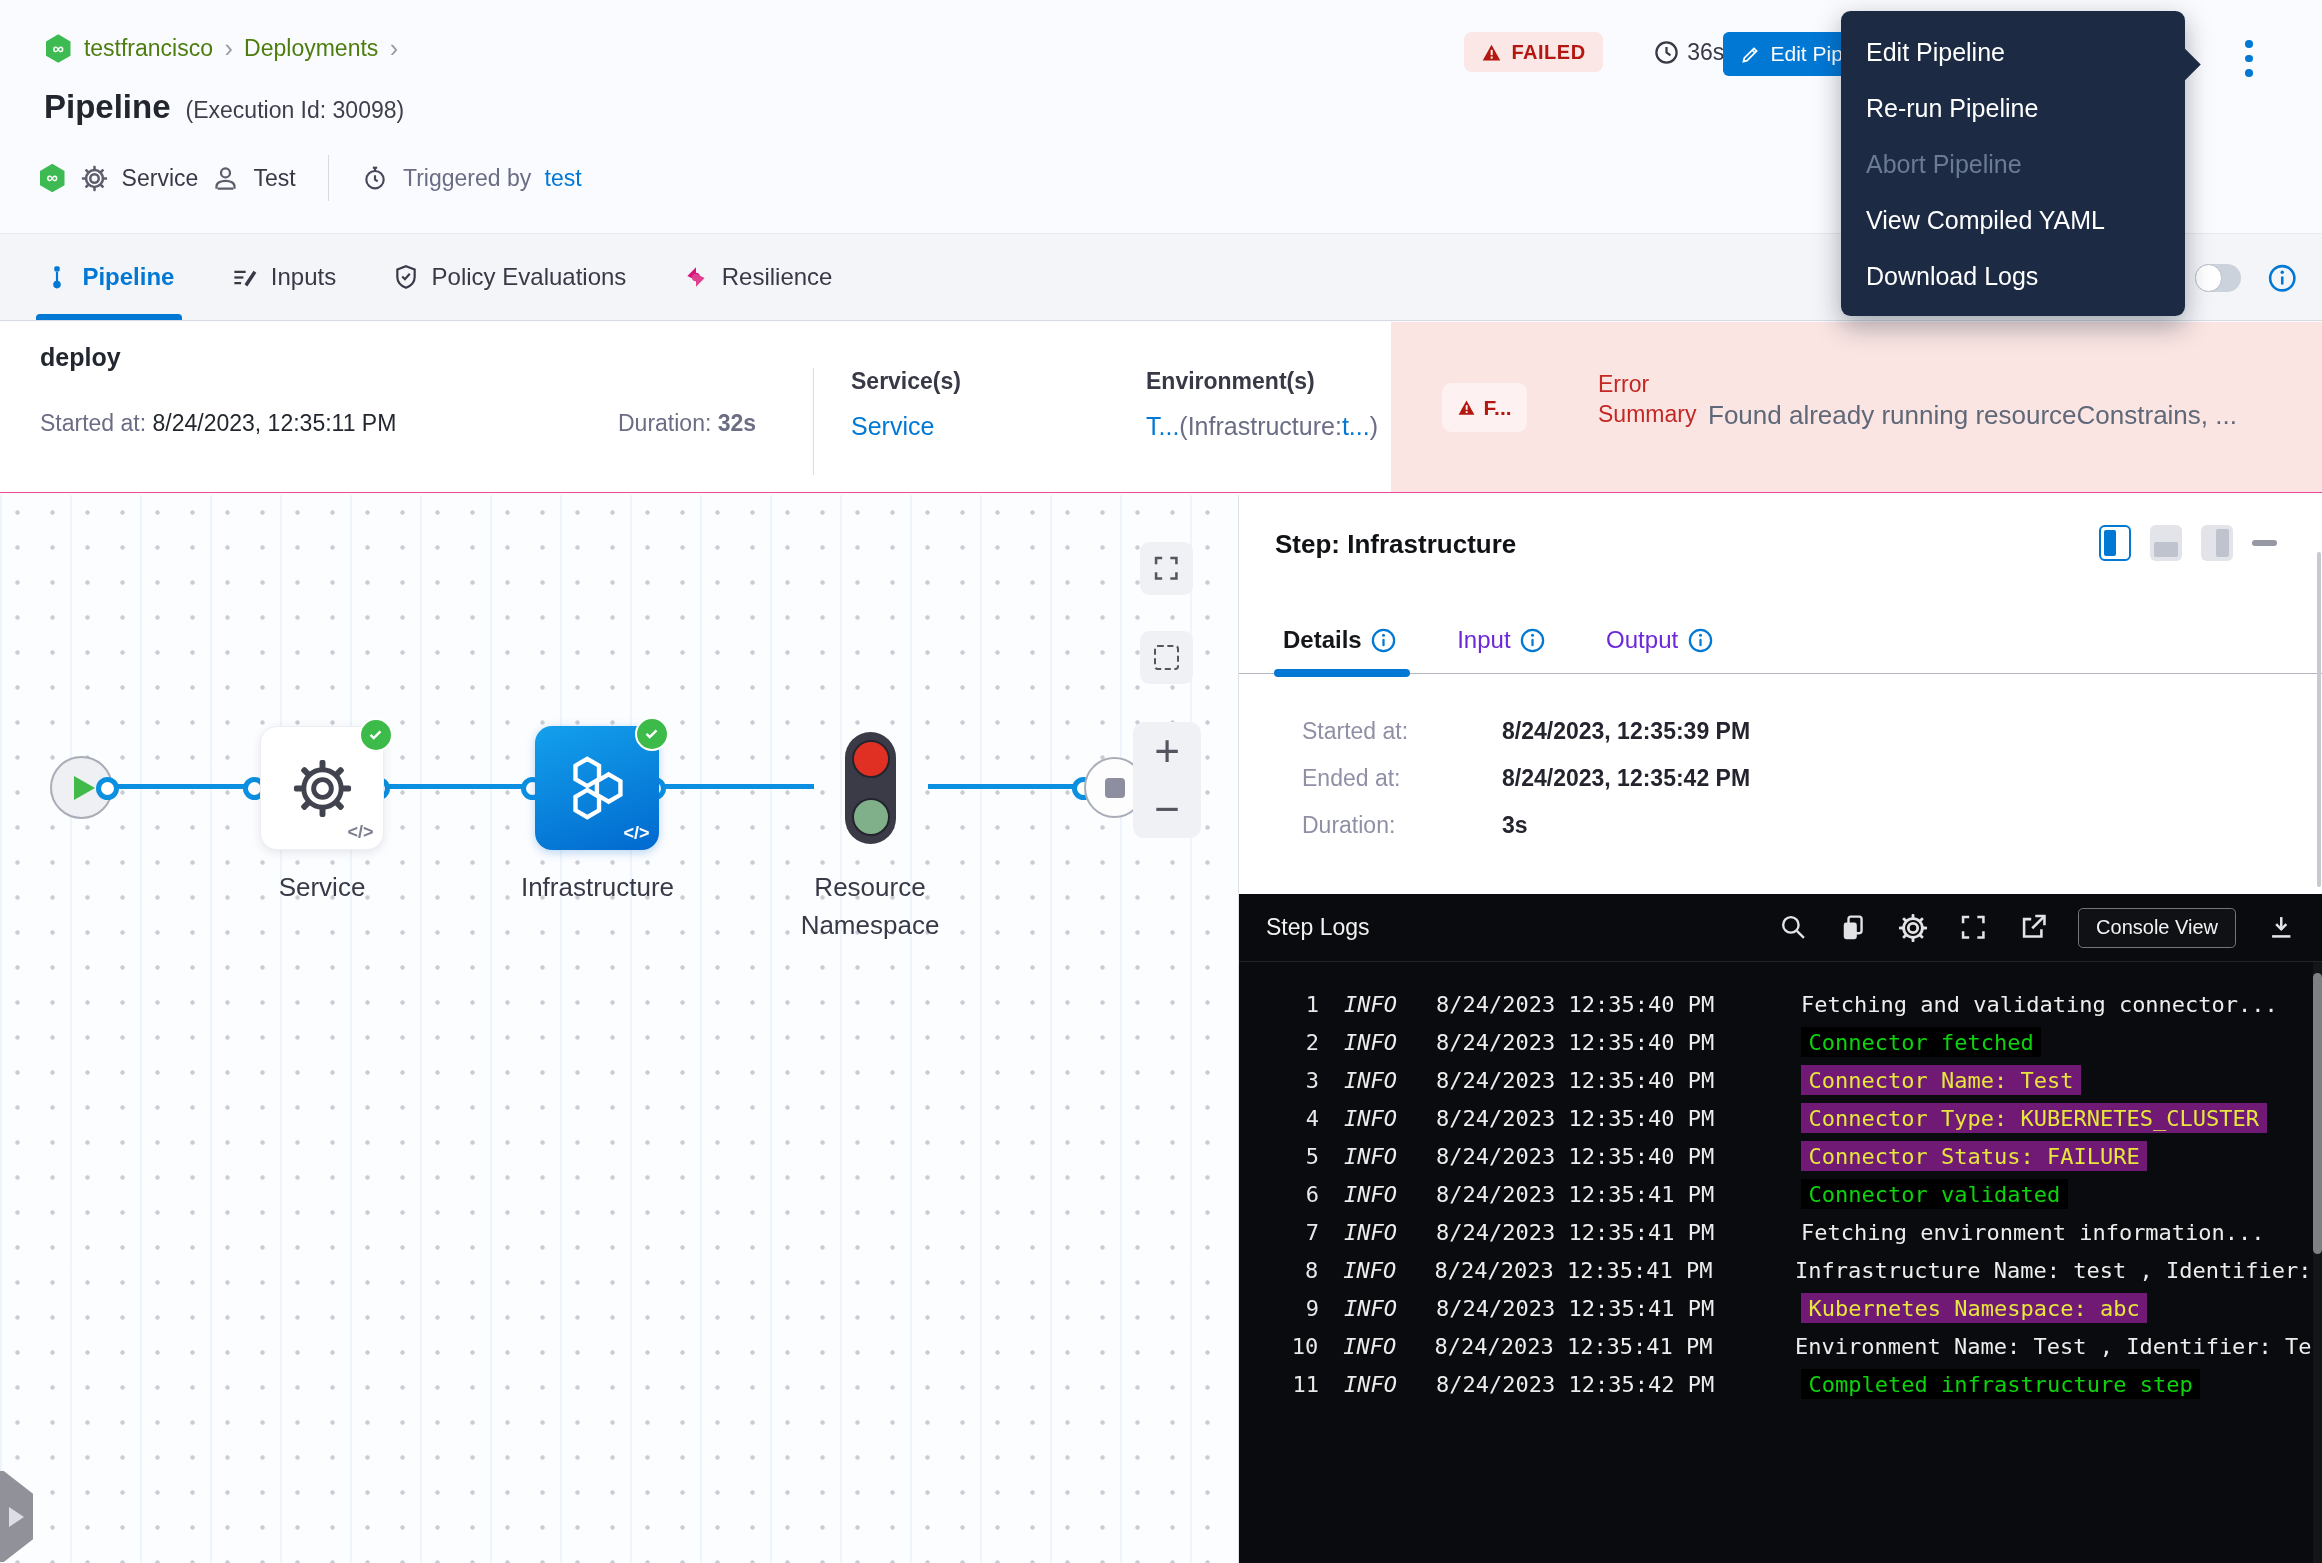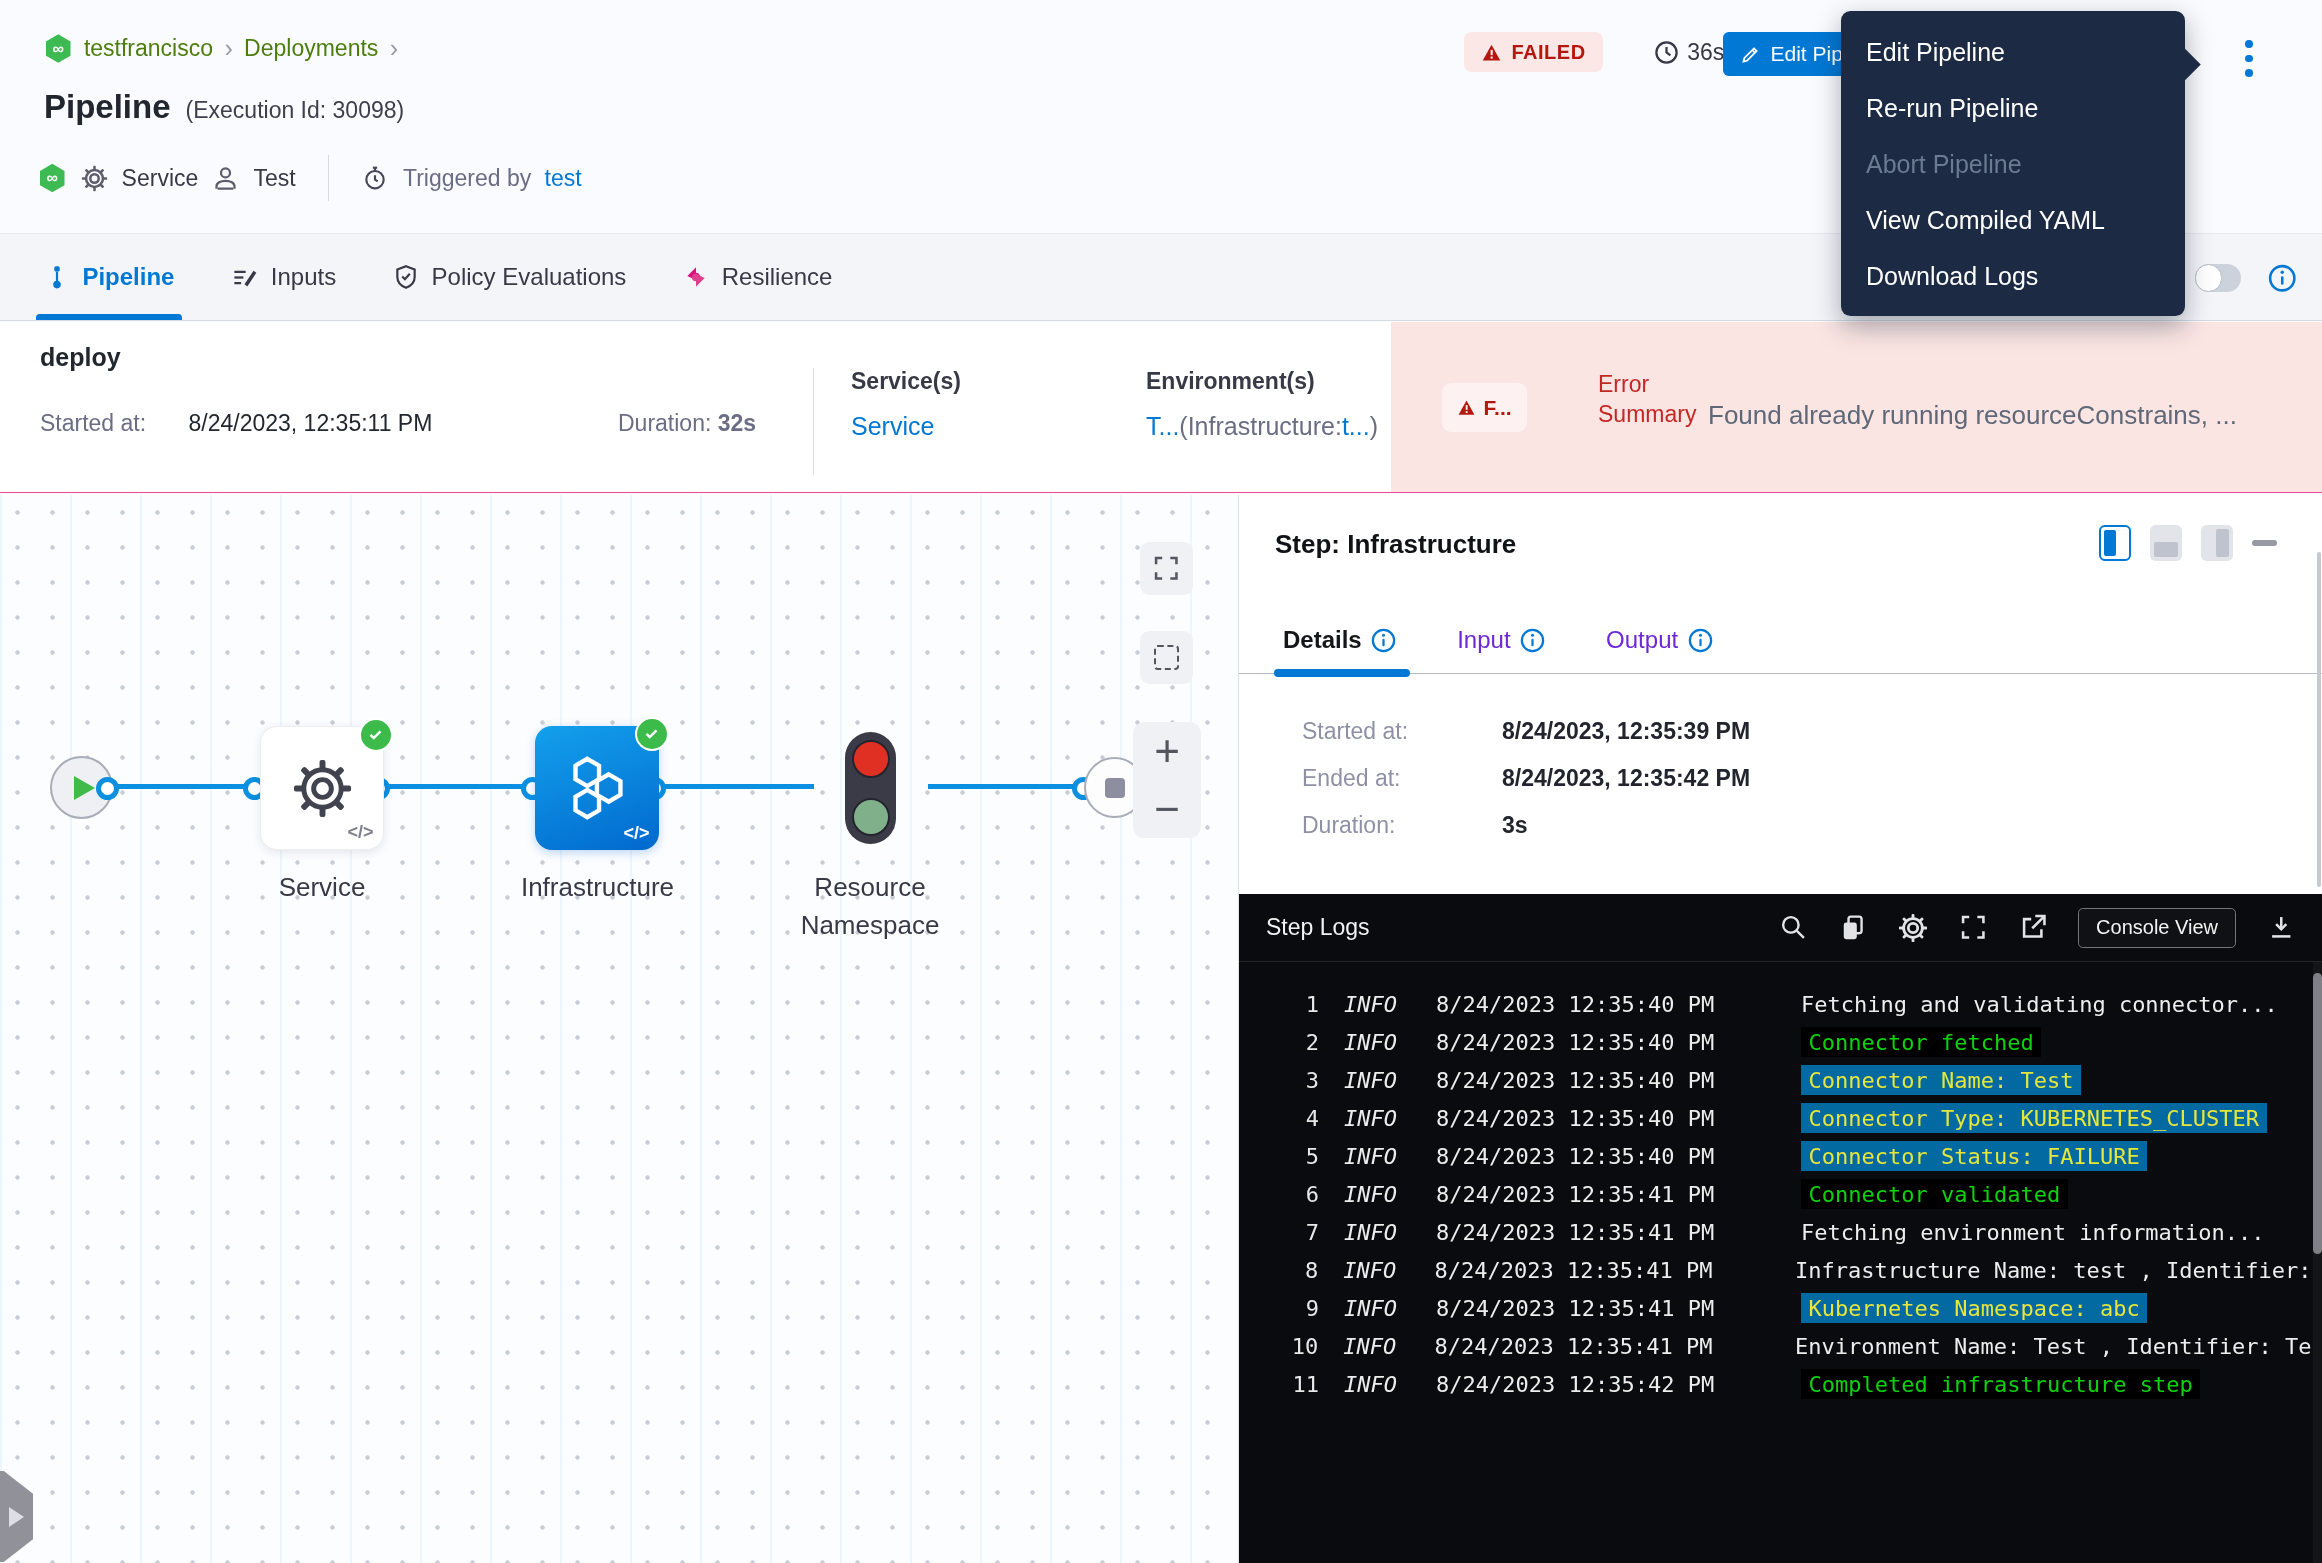--- a/index.html
+++ b/index.html
@@ -57,21 +57,21 @@
   .tabbar-right { position:absolute; right:27px; top:0; height:88px; display:flex; align-items:center; gap:27px; }
   .toggle { width:46px; height:27.6px; border-radius:14.3px; background:#ccd2dc; position:relative; cursor:pointer; }
   .toggle .knob { position:absolute; left:0px; top:0px; width:27.6px; height:27.6px; border-radius:50%;
     background:#fff; border:1.9px solid #b9bfca; }
 
   
   .stagebar { position:absolute; top:322px; left:0; right:0; height:171px; background:#ffffff;
     border-bottom:1px solid #ec4899; }
   .stage-name { position:absolute; left:40px; top:21px; font-size:25px; font-weight:bold; color:#22272f; }
   .stage-row { position:absolute; left:40px; top:88px; font-size:23px; color:#6b6d85; }
-  .stage-row b { color:#22272f; font-weight:normal;margin-left:36px; }
+  .stage-row b { color:#22272f; font-weight:normal; }
   .stage-duration { position:absolute; left:618px; top:88px; font-size:23px; color:#6b6d85; }
   .stage-div { position:absolute; left:813px; top:46px; width:1px; height:107px; background:#dcdee5; }
   .svc-block { position:absolute; left:851px; top:46px; }
   .env-block { position:absolute; left:1146px; top:46px; }
   .blk-label { font-size:23px; color:#383946; font-weight:bold; }
   .blk-link { display:inline-block; margin-top:17px; font-size:25px; color:#0278d5; cursor:pointer; }
   .env-val { margin-top:17px; font-size:25px; color:#6b6d85; white-space:nowrap; }
   .env-val .lnk { color:#0278d5; cursor:pointer; }
   .error-zone { position:absolute; left:1391px; right:0; top:0; bottom:0; background:#fae5e3; overflow:hidden; }
   .err-badge { position:absolute; left:51px; top:61px; height:49px; display:flex; align-items:center; gap:7.6px;
@@ -158,21 +158,21 @@
     font-size:20px; font-family:inherit; padding:0 17px; cursor:pointer; }
   .logs-body { position:absolute; top:68px; left:0; right:11.4px; bottom:0; padding-top:23px; overflow:hidden; }
   .log-row { display:flex; align-items:center; height:38px; padding-left:27px;
     font-family:"DejaVu Sans Mono", monospace; font-size:22px; color:#ededed; white-space:pre; }
   .ln { width:53px; text-align:right; color:#e8e8e8; }
   .lvl { margin-left:25px; width:65px;font-style:italic; }
   .ts { margin-left:27px; width:335px; }
   .msg { margin-left:30px; }
   .msg.white { color:#ededed; }
   .msg.green { color:#0cd30c; background:#000; padding:2.9px 7.6px; }
-  .msg.yellow { color:#e6e63c; background:#0369a1; padding:2.9px 7.6px; }
+  .msg.yellow { color:#e6e63c; background:#701a75; padding:2.9px 7.6px; }
   .logs-scroll { position:absolute; right:0; top:68px; bottom:0; width:10.5px; background:#141519; }
   .logs-thumb { position:absolute; right:1px; top:11.4px; width:8.6px; height:281px; background:#7f8086; border-radius:4.8px; cursor:pointer; }
 
   svg { display:block; }
 </style>
 </head>
 <body>
 
 <div id="app">
 

